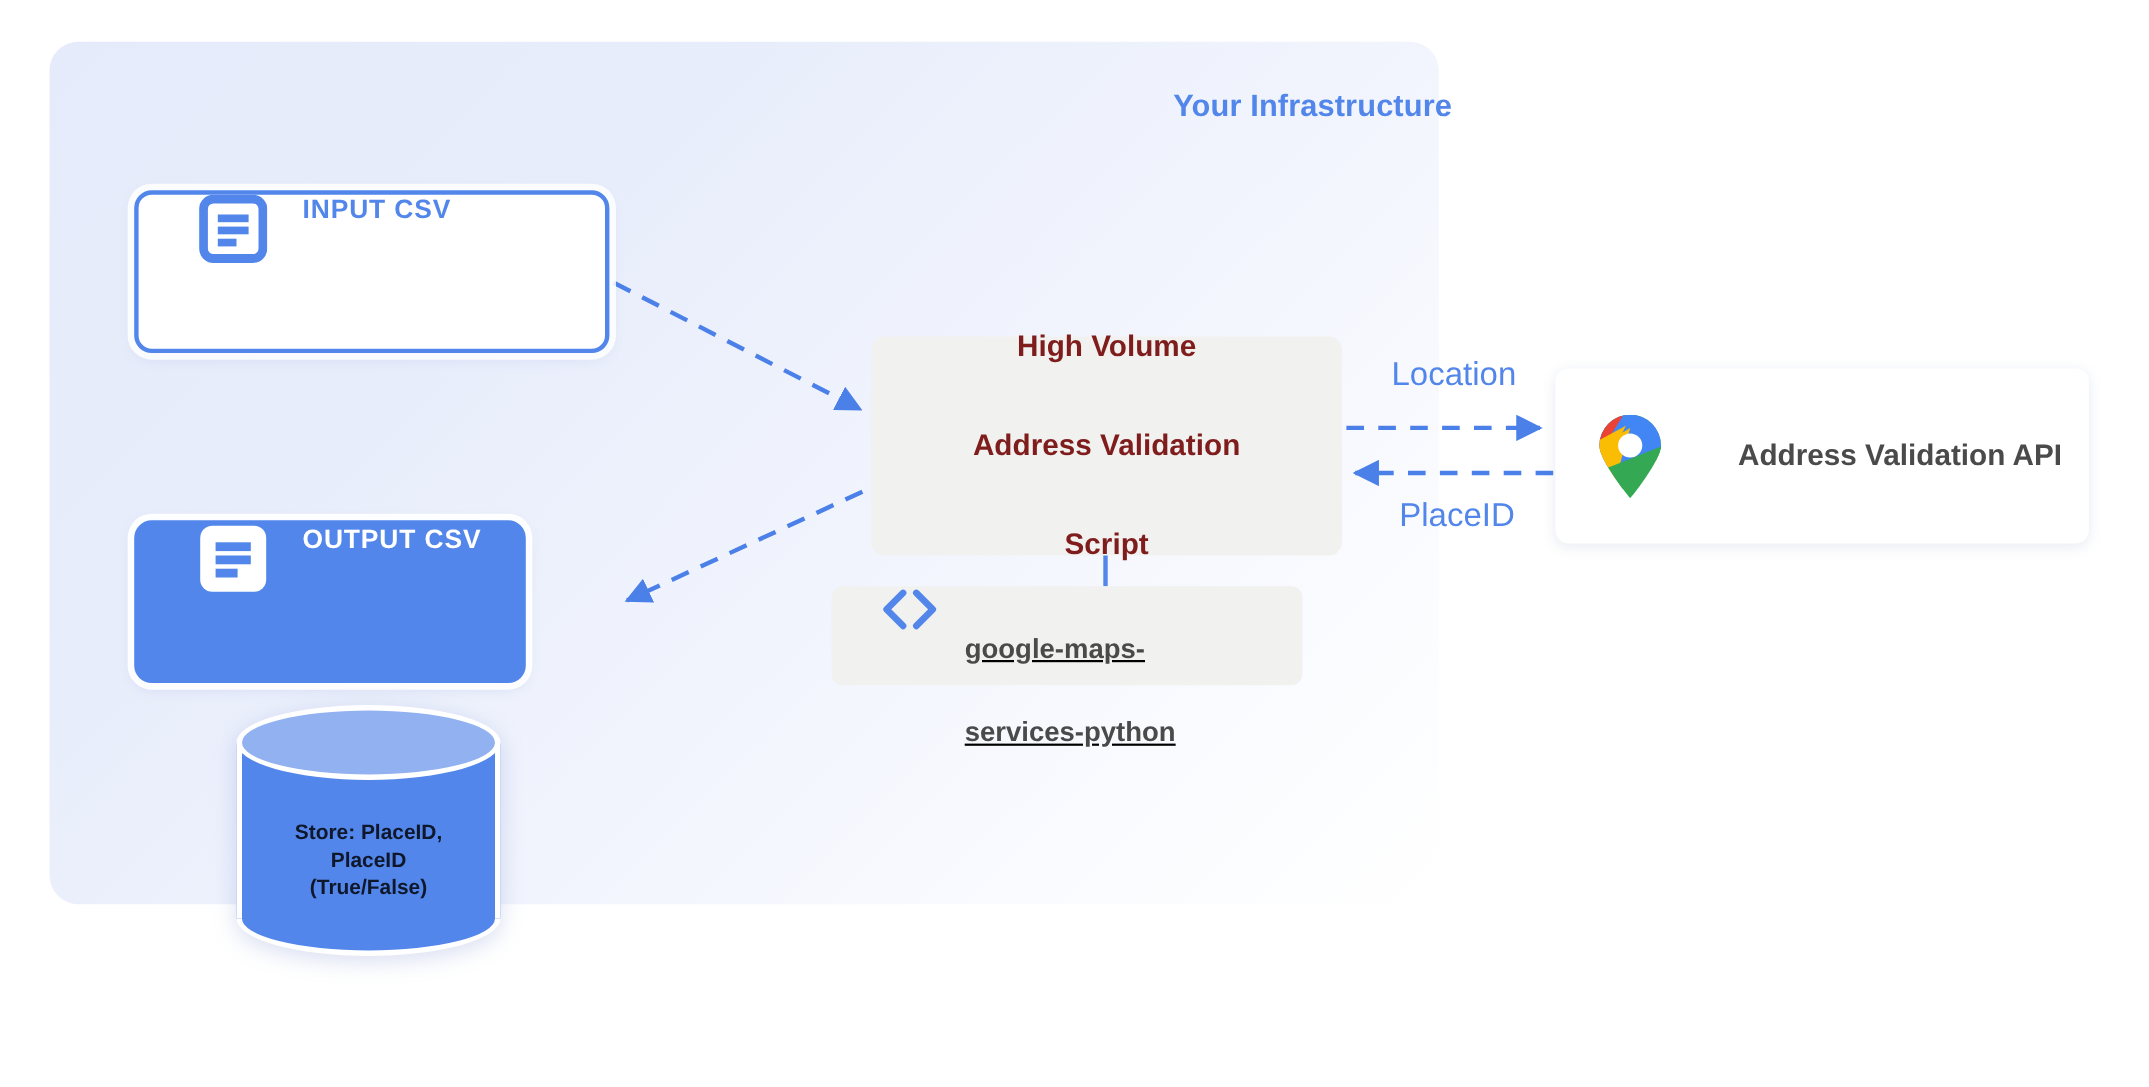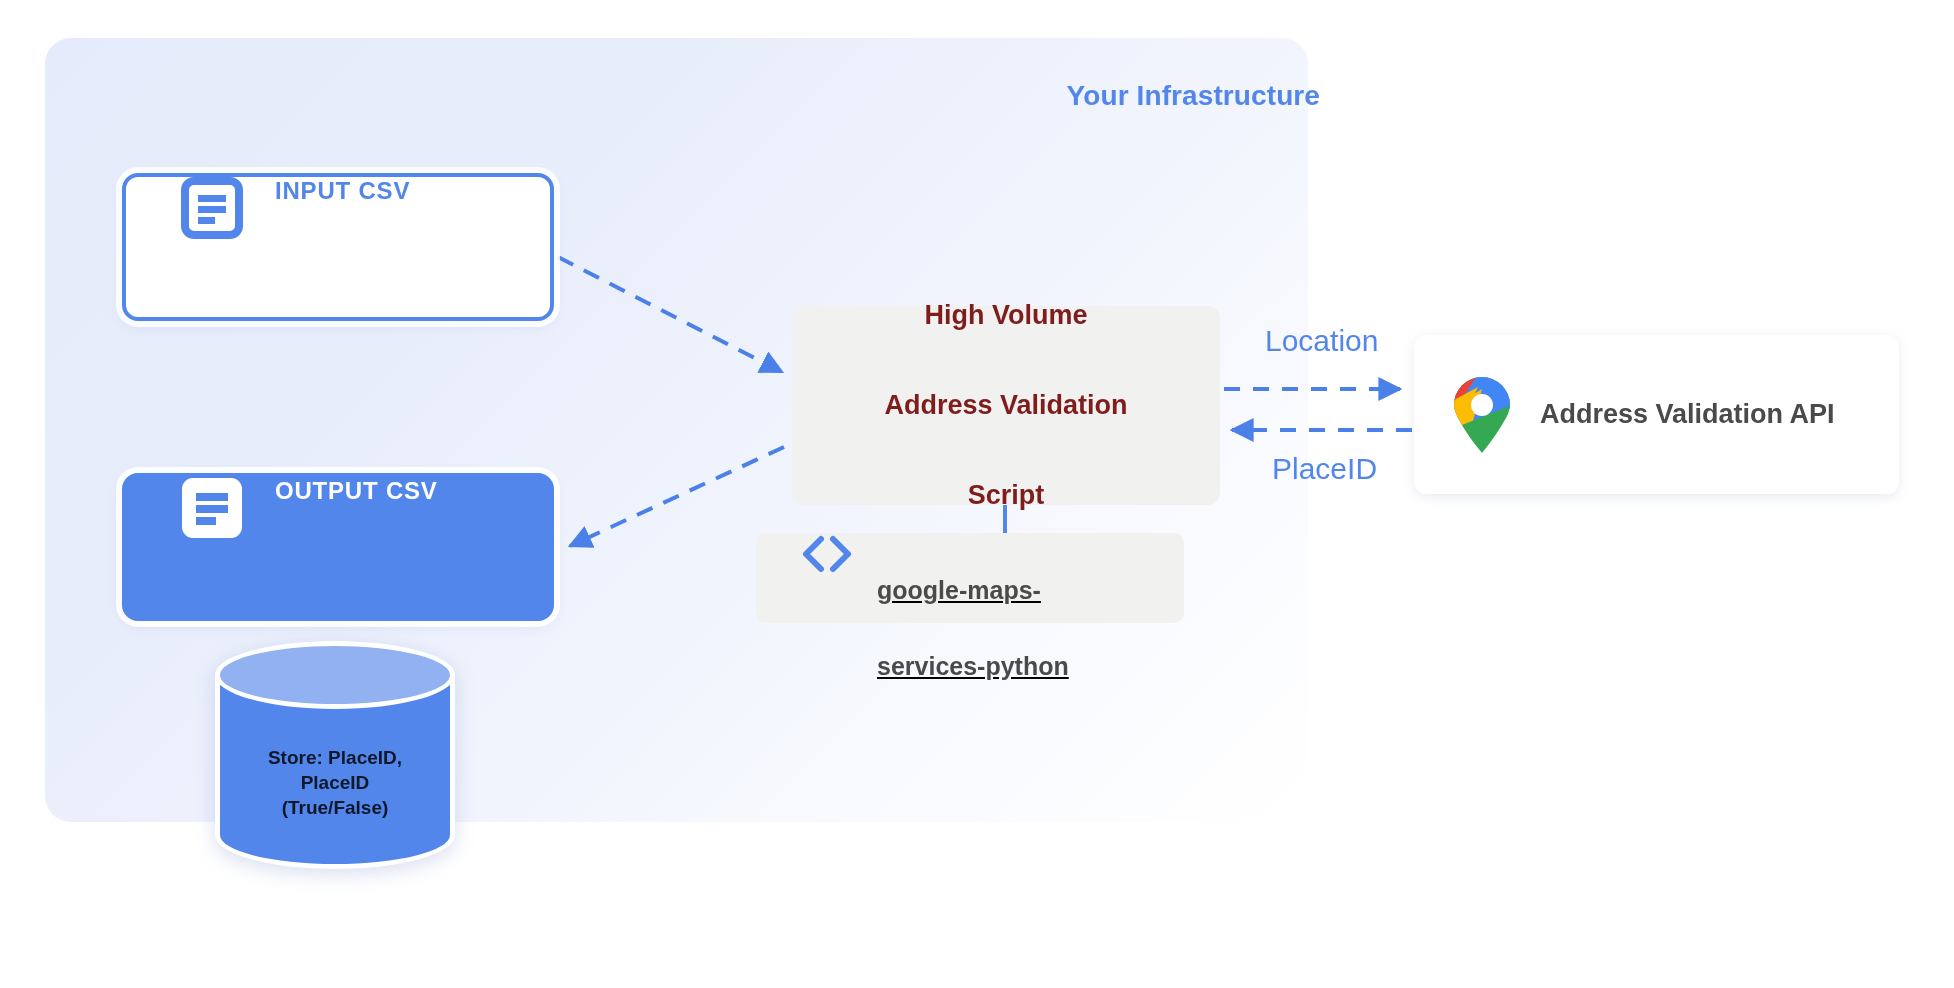--- a/index.html
+++ b/index.html
@@ -60,21 +60,21 @@
     width: 432px;
     height: 148px;
     background: #ffffff;
     border: 4px solid #5286ea;
     box-shadow: 0 0 0 6px rgba(255,255,255,0.85), 0 4px 14px rgba(80,110,190,0.13);
   }
 
   .csv-box-output {
     left: 122px;
     top: 473px;
-    width: 432px;
+    width: 356px;
     height: 148px;
     background: #5286ea;
     border: 4px solid #5286ea;
     box-shadow: 0 0 0 6px rgba(255,255,255,0.92), 0 4px 14px rgba(80,110,190,0.16);
   }
 
   .doc-icon {
     margin-left: 55px;
     width: 62px;
     height: 62px;
@@ -208,20 +208,21 @@
     position: absolute;
     left: 1414px;
     top: 335px;
     width: 485px;
     height: 159px;
     background: #ffffff;
     border-radius: 12px;
     box-shadow: 0 3px 12px rgba(90,110,160,0.14);
     display: flex;
     align-items: center;
+    gap: 40px;
   }
   .pin-icon {
     margin-left: 38px;
     width: 60px;
     height: 76px;
     flex: 0 0 auto;
   }
   .api-label {
     margin-left: 28px;
     font-size: 27px;

